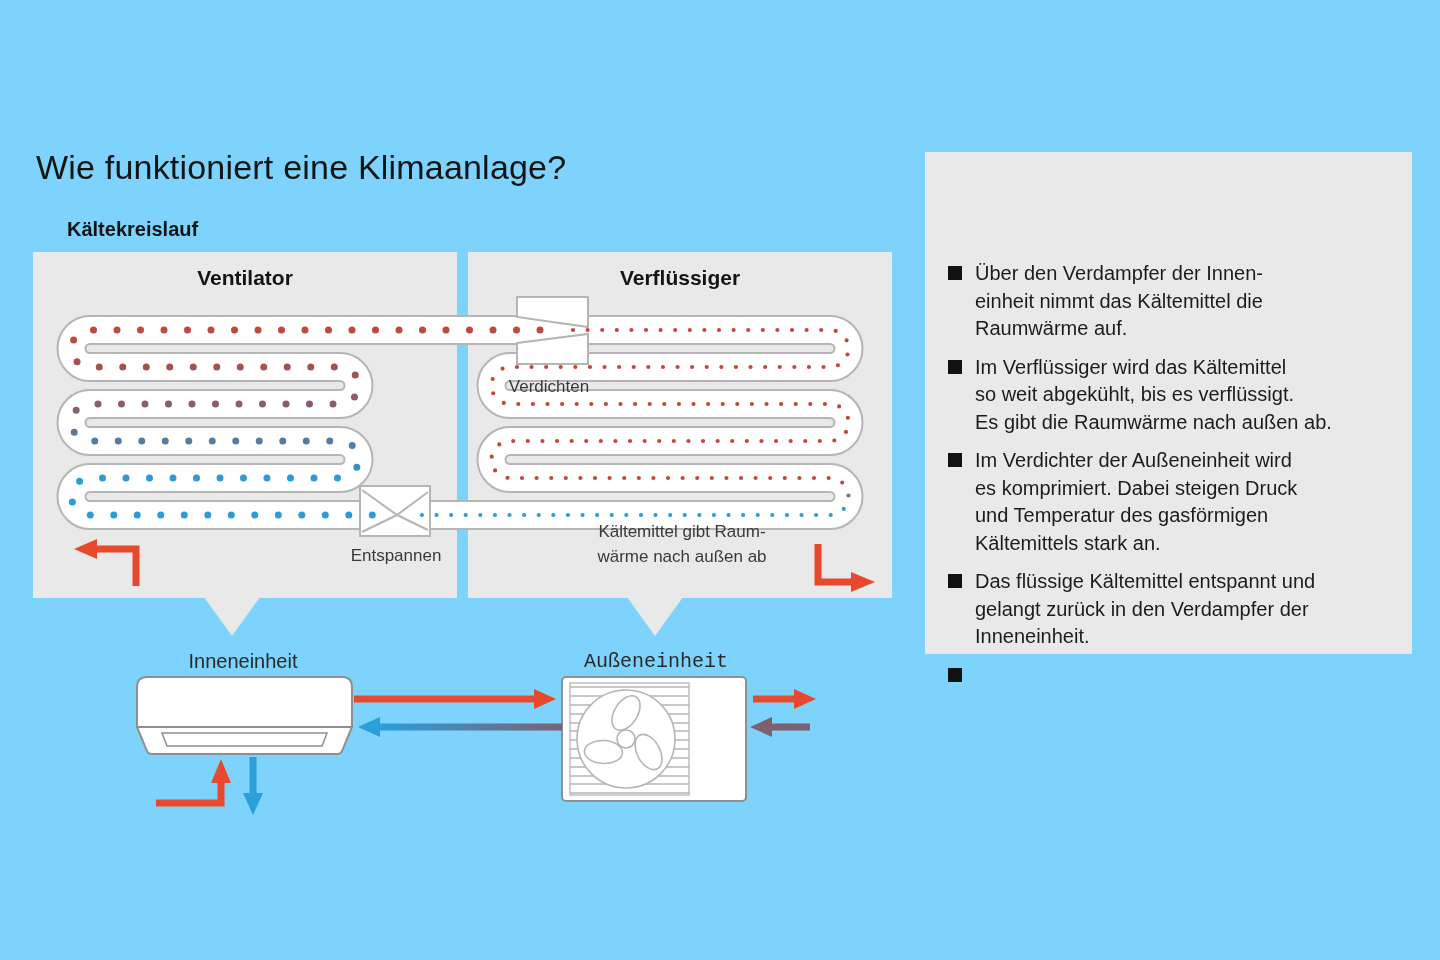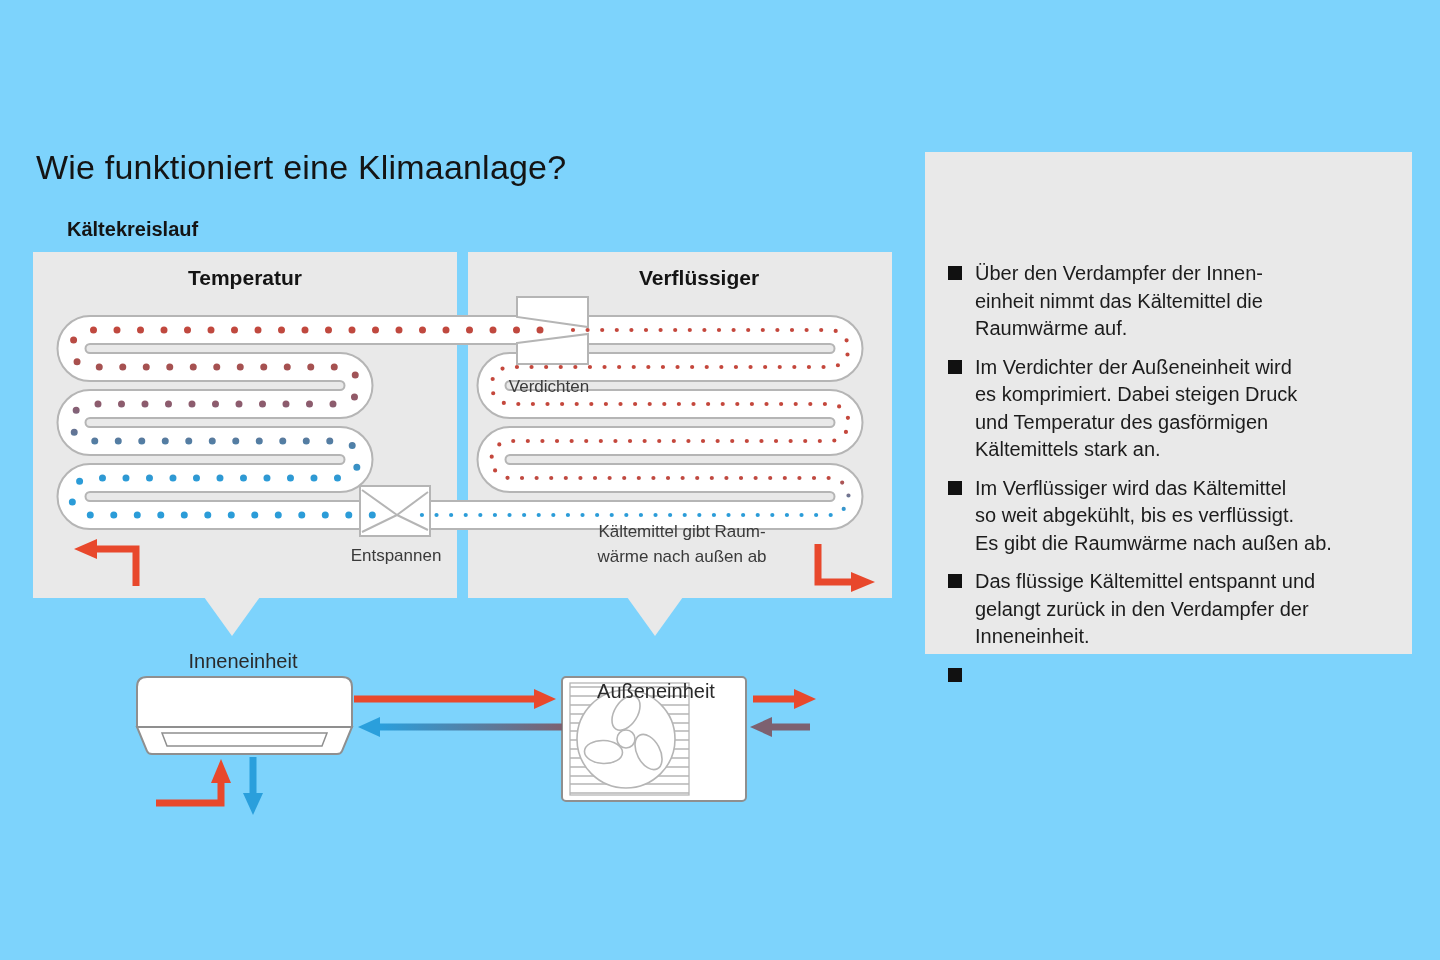--- a/index.html
+++ b/index.html
@@ -10,31 +10,31 @@
   .page-subtitle{left:36px;top:218px;font-size:20px;font-weight:700;color:#141414;margin-left:31px;}
   .gpanel{background:var(--panel-bg,#e9e9e9);}
   .panel-evap{left:33px;top:252px;width:424px;height:346px;}
   .panel-cond{left:468px;top:252px;width:424px;height:346px;}
   .panel-tail{width:56px;height:39px;background:var(--panel-bg,#e9e9e9);
               clip-path:polygon(0 0,100% 0,50% 100%);}
   .tail-left{left:204px;top:597px;}
   .tail-right{left:627px;top:597px;}
   .panel-heading{top:266px;width:424px;text-align:center;font-size:21px;font-weight:700;color:#141414;}
   .heading-evap{left:33px;}
-  .heading-cond{left:468px;margin-left:19px;}
+  .heading-cond{left:468px;}
   svg.overlay{position:absolute;left:0;top:0;pointer-events:none;}
   .diagram-label{font-size:17px;color:var(--label-gray,#3a3a3a);text-align:center;
                  white-space:pre-line;line-height:25px;transform:translateX(-50%);}
   .lbl-caption-evap{left:244px;top:541px;}
   .lbl-caption-cond{left:682px;top:519px;}
   .lbl-verdichten{left:549px;top:368px;margin-top:6px;}
   .lbl-entspannen{left:396px;top:543px;}
   .unit-label{font-size:20px;color:#2a2a2a;transform:translateX(-50%);white-space:nowrap;}
   .lbl-indoor{left:243px;top:650px;}
-  .lbl-outdoor{left:656px;top:680px;}
+  .lbl-outdoor{left:656px;top:650px;font-family:Liberation Mono, monospace;}
   .info-panel{left:925px;top:152px;width:487px;height:502px;background:var(--panel-bg,#e9e9e9);
               box-sizing:border-box;padding:108px 24px 0 23px;}
   .info-list{list-style:none;margin:0;padding:0;}
   .info-list li{position:relative;padding-left:27px;margin-bottom:11px;
                 font-size:20px;line-height:27.5px;color:#1c1c1c;}
   .bullet-sq{position:absolute;left:0;top:6px;width:14px;height:14px;background:#111;display:inline-block;}
   .bullet-text{white-space:pre-line;}
 </style>
 </head>
 <body>
@@ -156,52 +156,52 @@
       <path d="M 156 803 H 221 V 781" fill="none" style="stroke:var(--accent-hot,#e8482c)" stroke-width="7"></path>
       <polygon points="211,783 231,783 221,759" style="fill:var(--accent-hot,#e8482c)"></polygon>
     </g>
 
     <g>
       <path d="M 253 757 V 793" fill="none" style="stroke:var(--accent-cold,#2a9fdc)" stroke-width="7"></path>
       <polygon points="243,793 263,793 253,815" style="fill:var(--accent-cold,#2a9fdc)"></polygon>
     </g>
   </svg>
 
-  <div class="abs panel-heading heading-evap">Temperatur</div>
+  <div class="abs panel-heading heading-evap">Ventilator</div>
   <div class="abs panel-heading heading-cond">Verflüssiger</div>
   <div class="abs diagram-label lbl-verdichten">Verdichten</div>
   <div class="abs diagram-label lbl-entspannen">Entspannen</div>
   <div class="abs diagram-label lbl-caption-cond">Kältemittel gibt Raum-
 wärme nach außen ab</div>
   <div class="abs unit-label lbl-indoor">Inneneinheit</div>
   <div class="abs unit-label lbl-outdoor">Außeneinheit</div>
 
   <div class="abs info-panel">
     <ul class="info-list">
       <li>
         <span class="bullet-sq"></span>
         <span class="bullet-text">Über den Verdampfer der Innen-
 einheit nimmt das Kältemittel die
 Raumwärme auf.</span>
       </li>
       <li>
         <span class="bullet-sq"></span>
+        <span class="bullet-text">Im Verflüssiger wird das Kältemittel
+so weit abgekühlt, bis es verflüssigt.
+Es gibt die Raumwärme nach außen ab.</span>
+      </li>
+      <li>
+        <span class="bullet-sq"></span>
         <span class="bullet-text">Im Verdichter der Außeneinheit wird
 es komprimiert. Dabei steigen Druck
 und Temperatur des gasförmigen
 Kältemittels stark an.</span>
       </li>
       <li>
         <span class="bullet-sq"></span>
-        <span class="bullet-text">Im Verflüssiger wird das Kältemittel
-so weit abgekühlt, bis es verflüssigt.
-Es gibt die Raumwärme nach außen ab.</span>
-      </li>
-      <li>
-        <span class="bullet-sq"></span>
         <span class="bullet-text">Das flüssige Kältemittel entspannt und
 gelangt zurück in den Verdampfer der
 Inneneinheit.</span>
       </li>
       <li>
         <span class="bullet-sq"></span>
       </li>
     </ul>
   </div>
 

